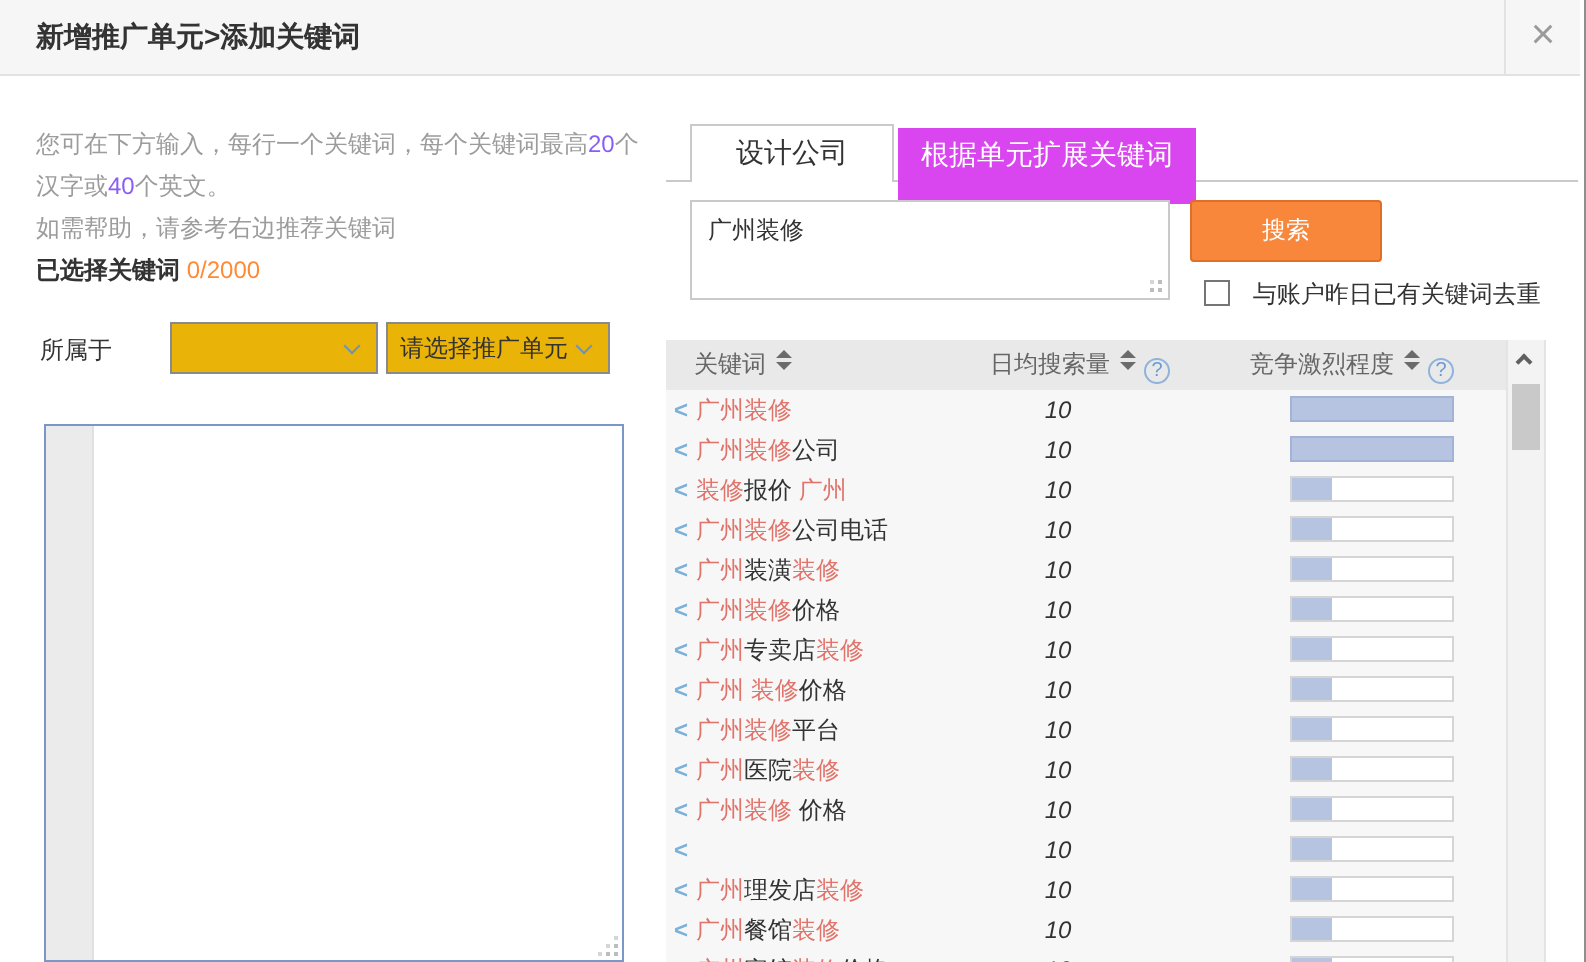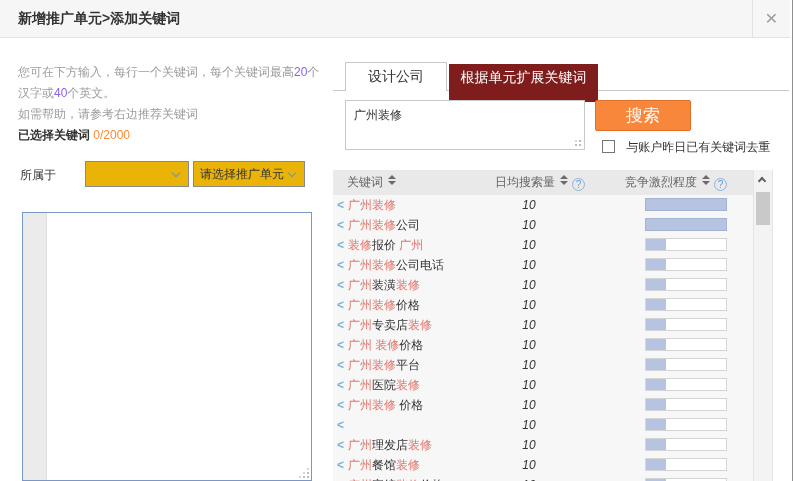--- a/index.html
+++ b/index.html
@@ -43,33 +43,33 @@
   .grip { position:absolute; right:2px; bottom:2px; width:10px; height:10px; cursor:se-resize; }
   .grip i { position:absolute; right:0; bottom:0; width:2px; height:2px; background:#bdbdbd;
             box-shadow:-4px 0 #bdbdbd, 0 -4px #bdbdbd, -4px -4px #d6d6d6, -8px 0 #d6d6d6, 0 -8px #d6d6d6; }
 
   
   .tab-line { position:absolute; left:333px; top:90px; width:456px; border-top:1px solid #c9c9c9; }
   .tab-active { position:absolute; left:345px; top:62px; width:102px; height:29px; z-index:2;
                 background:#fff; border:1px solid #c9c9c9; border-bottom:none;
                 text-align:center; line-height:27px; font-size:14px; color:#333; cursor:pointer; }
   .tab-inactive { position:absolute; left:449px; top:64px; width:149px; height:38px;
-                  background:#7f1d1d; color:#fff; text-align:center; line-height:26px;
+                  background:#d946ef; color:#fff; text-align:center; line-height:26px;
                   font-size:14px; cursor:pointer; }
 
   
   .search-box { position:absolute; left:345px; top:100px; width:240px; height:50px;
                 border:1px solid #c9c9c9; background:#fff; font-size:12px; color:#333;
                 padding:6px 8px; resize:none; outline:none; font-family:inherit; }
   .search-grip { position:absolute; left:571px; top:136px; width:10px; height:10px; cursor:se-resize; }
   .search-grip i { position:absolute; right:0; bottom:0; width:2px; height:2px; background:#bdbdbd;
                    box-shadow:-4px 0 #bdbdbd, 0 -4px #bdbdbd, -4px -4px #d6d6d6; }
   .search-btn { position:absolute; left:595px; top:100px; width:96px; height:31px;
                 background:#f8863b; border:1px solid #dd6f28; border-radius:2px;
-                color:#fff; font-size:17px; text-align:center; line-height:29px; cursor:pointer; }
+                color:#fff; font-size:12px; text-align:center; line-height:29px; cursor:pointer; }
   .dedupe { position:absolute; left:602px; top:139px; font-size:12px; color:#333; }
   .cb { display:inline-block; width:13px; height:13px; border:1px solid #757575;
         background:#fff; vertical-align:-2px; cursor:pointer; }
   .dedupe .lbl { margin-left:8px; }
 
   
   .tbl-header { position:absolute; left:333px; top:170px; width:420px; height:25px;
                 background:#e9e9e9; font-size:12px; color:#666; line-height:25px; }
   .tbl-header .col { position:absolute; top:0; cursor:pointer; }
   .col-kw   { left:14px; }

